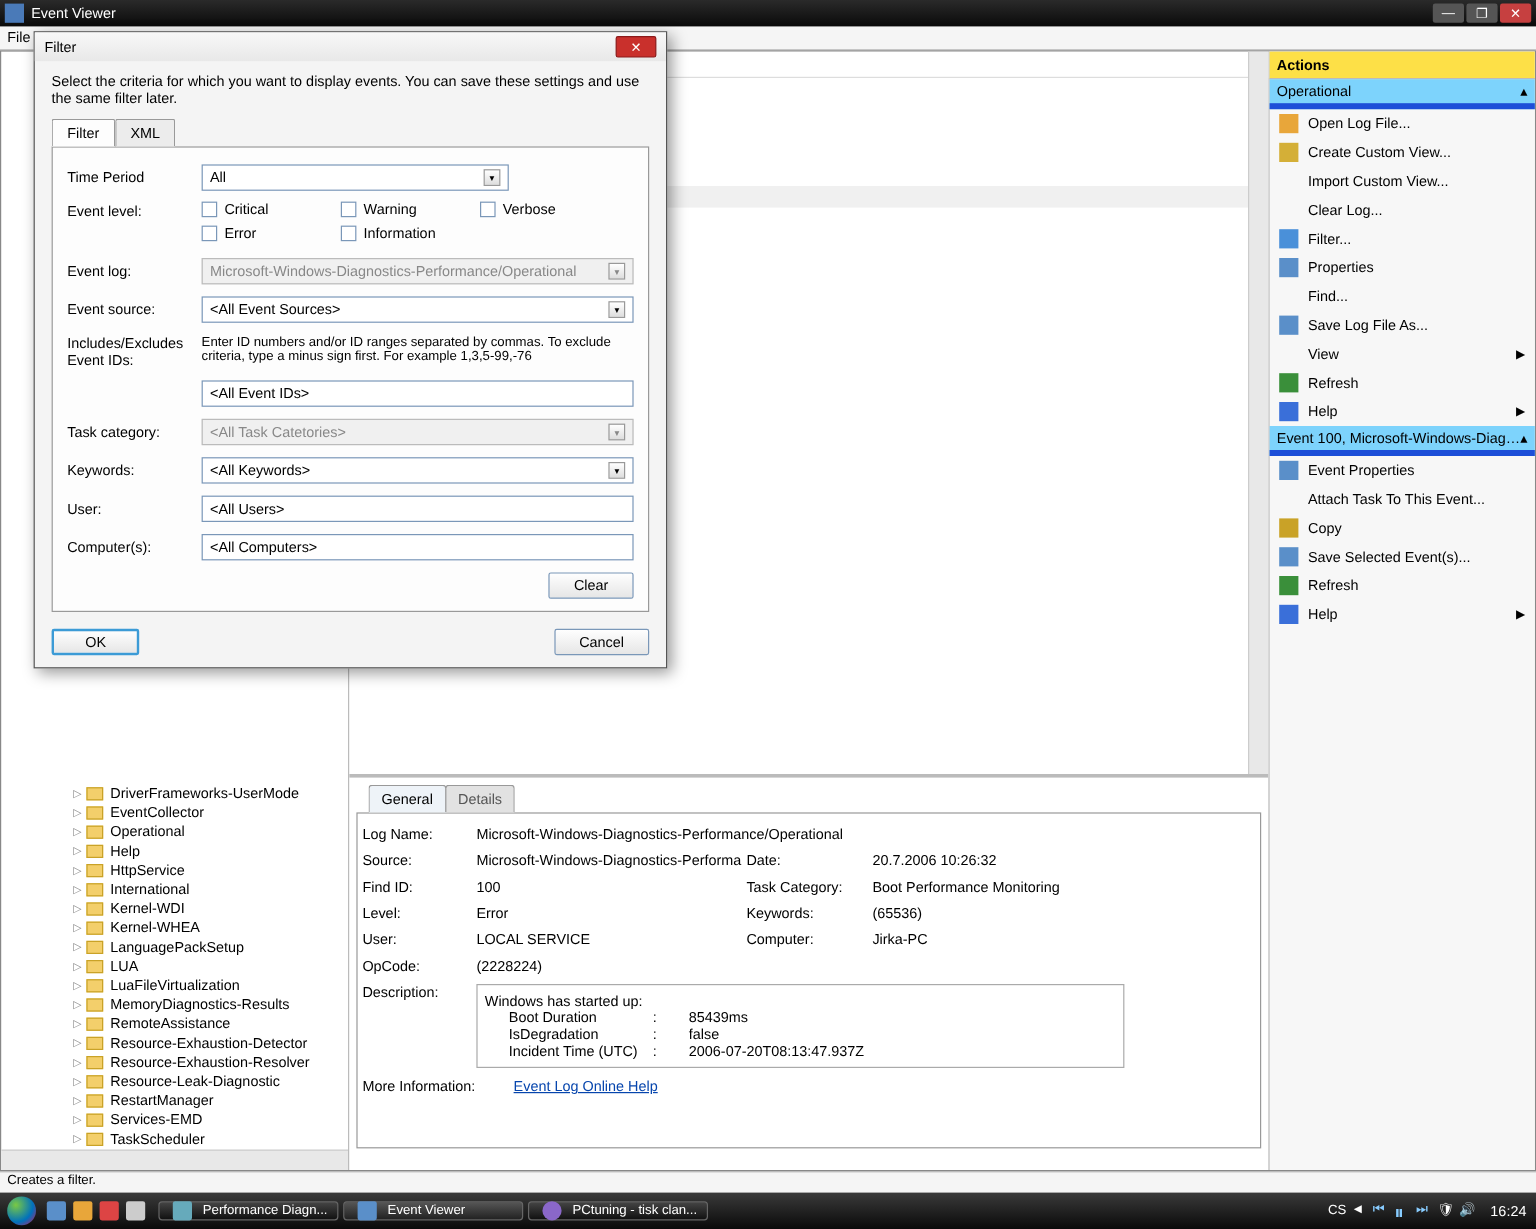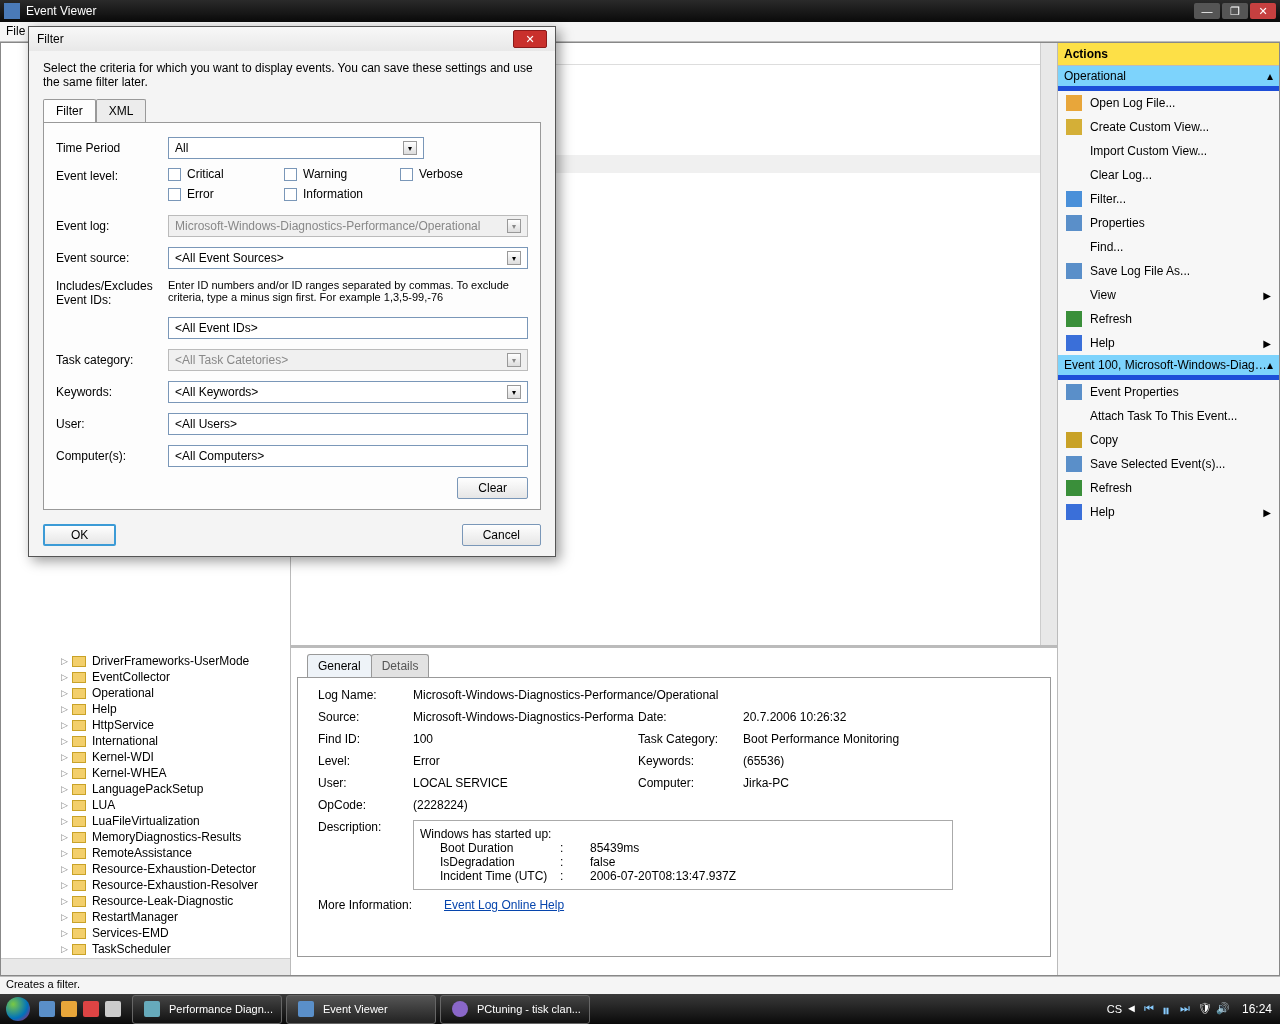--- a/index.html
+++ b/index.html
@@ -24,38 +24,38 @@
 .col-source{width:56px}.col-eid{width:56px}.col-task{width:55px}
 .grid-body{position:absolute;top:22px;bottom:0;left:0;right:17px;overflow:hidden;font-size:12px;}
 .grid-row{display:flex;height:18px;align-items:center;}
 .grid-row.sel{background:#f0f0f0;}
 .grid-row div{padding:0 8px;white-space:nowrap;overflow:hidden;text-overflow:ellipsis;}
 .grid-scroll{position:absolute;right:0;top:0;bottom:0;width:17px;background:#e8e8e8;border-left:1px solid #ccc;}
 .detail-pane{height:330px;border-top:3px solid #bbb;padding:6px;font-size:12px;overflow:hidden;background:#fff;}
 .detail-tabs{display:flex;margin-left:10px;}
 .detail-tab{padding:4px 10px;border:1px solid #999;background:#eef3f8;font-size:12px;border-bottom:none;border-radius:3px 3px 0 0;margin-right:-1px;}
 .detail-tab.inactive{background:#e2e2e2;color:#555;text-align:center;}
-.detail-body{border:1px solid #999;padding:10px 20px;height:280px;}
+.detail-body{border:1px solid #999;padding:10px 4px;height:280px;}
 .detail-row{display:flex;margin-bottom:8px;}
 .detail-label{width:95px;}
 .detail-val{width:225px;overflow:hidden;white-space:nowrap;}
 .detail-label2{width:105px;}
 .detail-desc{border:1px solid #aaa;padding:6px;font-size:12px;width:540px;margin-left:0;}
 .detail-link{color:#0645ad;text-decoration:underline;}
 .actions-pane{width:222px;border-left:1px solid #bbb;background:#f7f7f7;font-size:12px;display:flex;flex-direction:column;}
 .actions-header{background:#fde047;padding:4px 6px;font-weight:bold;border-bottom:1px solid #bbb;}
 .actions-section-head{background:#7dd3fc;padding:3px 6px;display:flex;justify-content:space-between;border-bottom:5px solid #1d4ed8;}
 .action-item{display:flex;align-items:center;padding:4px 8px;}
 .action-icon{width:16px;height:16px;margin-right:8px;display:inline-block;}
 .action-arrow{margin-left:auto;font-size:10px;}
 .statusbar{height:18px;background:#f5f5f5;border-top:1px solid #bbb;font-size:11px;padding:1px 6px;}
 .taskbar{position:absolute;bottom:0;left:0;right:0;height:30px;background:linear-gradient(#3a3a3a,#0a0a0a);display:flex;align-items:center;color:#fff;font-size:11px;}
 .start-orb{width:36px;height:30px;display:flex;align-items:center;justify-content:center;}
 .start-orb .orb{width:24px;height:24px;border-radius:50%;background:radial-gradient(circle at 30% 30%,#7ac943,#0071bc 60%,#d4145a);}
-.task-btn{height:29px;padding:2px 8px;margin:0 2px;background:linear-gradient(#555,#222);border-radius:3px;display:flex;align-items:center;gap:6px;min-width:150px;border:1px solid #666;}
+.task-btn{height:16px;padding:2px 8px;margin:0 2px;background:linear-gradient(#555,#222);border-radius:3px;display:flex;align-items:center;gap:6px;min-width:150px;border:1px solid #666;}
 .task-btn.glass{background:linear-gradient(#444,#111);}
 .ql-icon{width:16px;height:16px;margin:0 3px;display:inline-block;background:#7a9;border-radius:2px;}
 .tray{margin-left:auto;display:flex;align-items:center;gap:4px;padding-right:8px;}
 .tray .ico{width:14px;height:14px;display:inline-block;}
 .clock{font-size:12px;margin-left:8px;}
 
 .dialog{position:absolute;left:28px;top:26px;width:528px;background:#f4f4f4;border:1px solid #555;box-shadow:4px 4px 12px rgba(0,0,0,.4);z-index:100;}
 .dialog-title{height:24px;background:linear-gradient(#f8f8f8,#e8e8e8);display:flex;align-items:center;padding:0 8px;font-size:12px;}
 .dialog-title .spacer{flex:1}
 .dialog-close{width:34px;height:18px;background:#c9302c;border-radius:2px;color:#fff;display:flex;align-items:center;justify-content:center;font-size:11px;border:1px solid #8b1a1a;}

